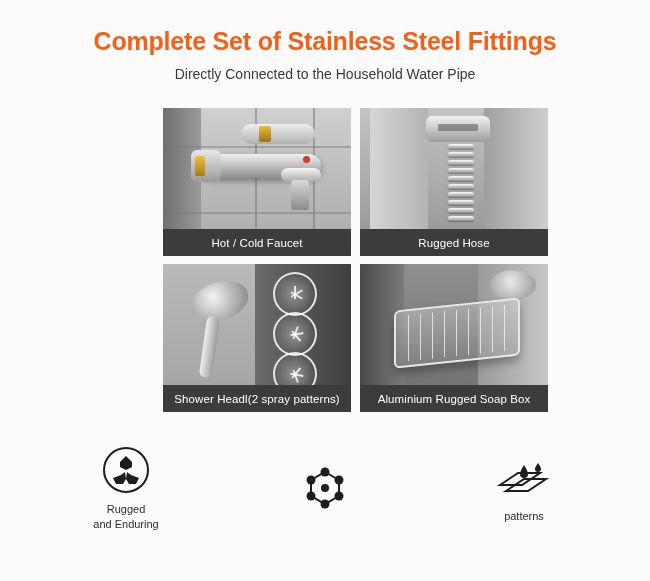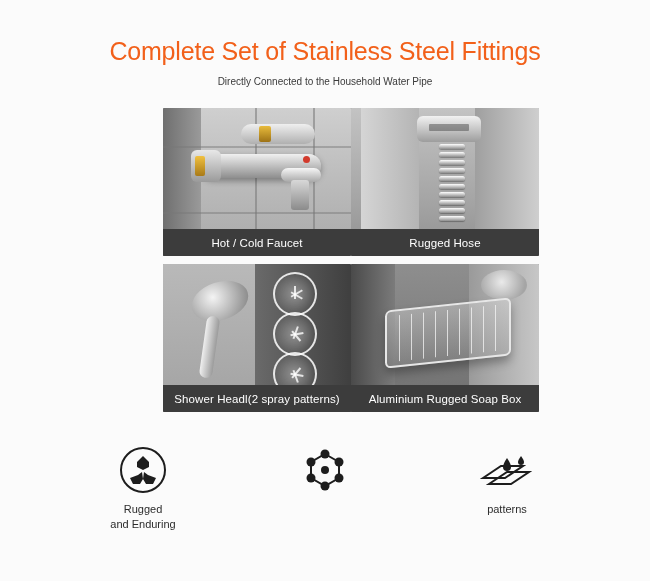--- a/index.html
+++ b/index.html
@@ -29,42 +29,42 @@
     background: #fbfbfb;
   }
 
   
   .header {
     padding-top: 28px;
     text-align: center;
   }
   .title {
     font-size: 25px;
-    font-weight: normal;
+    font-weight: bold;
     color: #f2601a;
     letter-spacing: -0.2px;
     line-height: 1.1;
-    margin: 10px;
+    margin: 0;
   }
   .subtitle {
-    font-size: 10px;
+    font-size: 14px;
     color: #3a3a3a;
     margin-top: 10px;
     line-height: 1.2;
   }
 
   
   .grid {
     position: absolute;
     left: 133px;
     top: 108px;
     width: 397px;
     display: flex;
     flex-wrap: wrap;
-    gap: 8px 0;
+    gap: 8px 9px;
     padding-left: 30px;
   }
   .card {
     position: relative;
     width: 188px;
     height: 148px;
     overflow: hidden;
     background: #8d8d8d;
     border-radius: 1px;
   }
@@ -284,21 +284,22 @@
     background: radial-gradient(circle at 45% 40%, #eaeaea, #a5a5a5 75%);
   }
 
   
   .features {
     position: absolute;
     left: 0; right: 0;
     top: 444px;
     display: flex;
     justify-content: center;
-    gap: 52px;
+    gap: 69px;
+    align-items: center;
   }
   .feature {
     width: 130px;
     text-align: center;
   }
   .feature .glyph {
     height: 52px;
     display: flex;
     align-items: center;
     justify-content: center;

